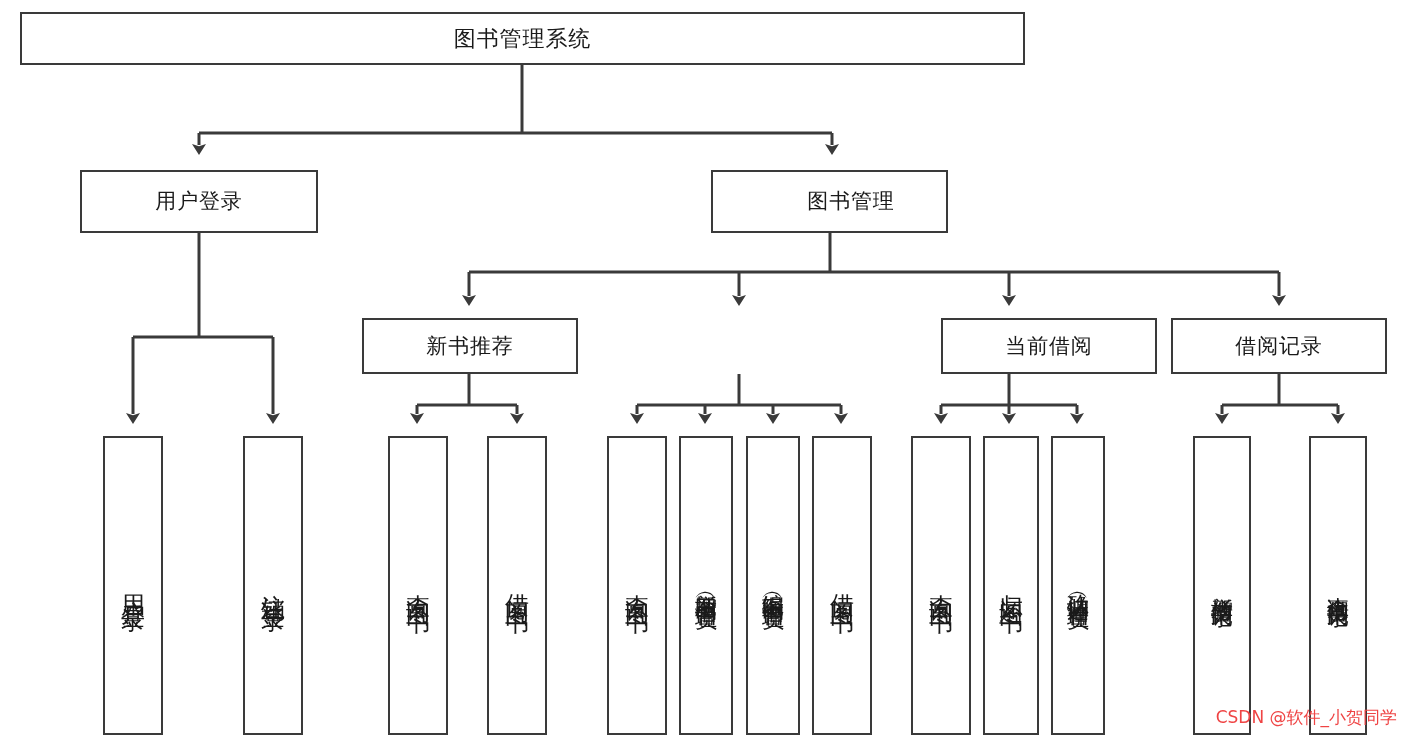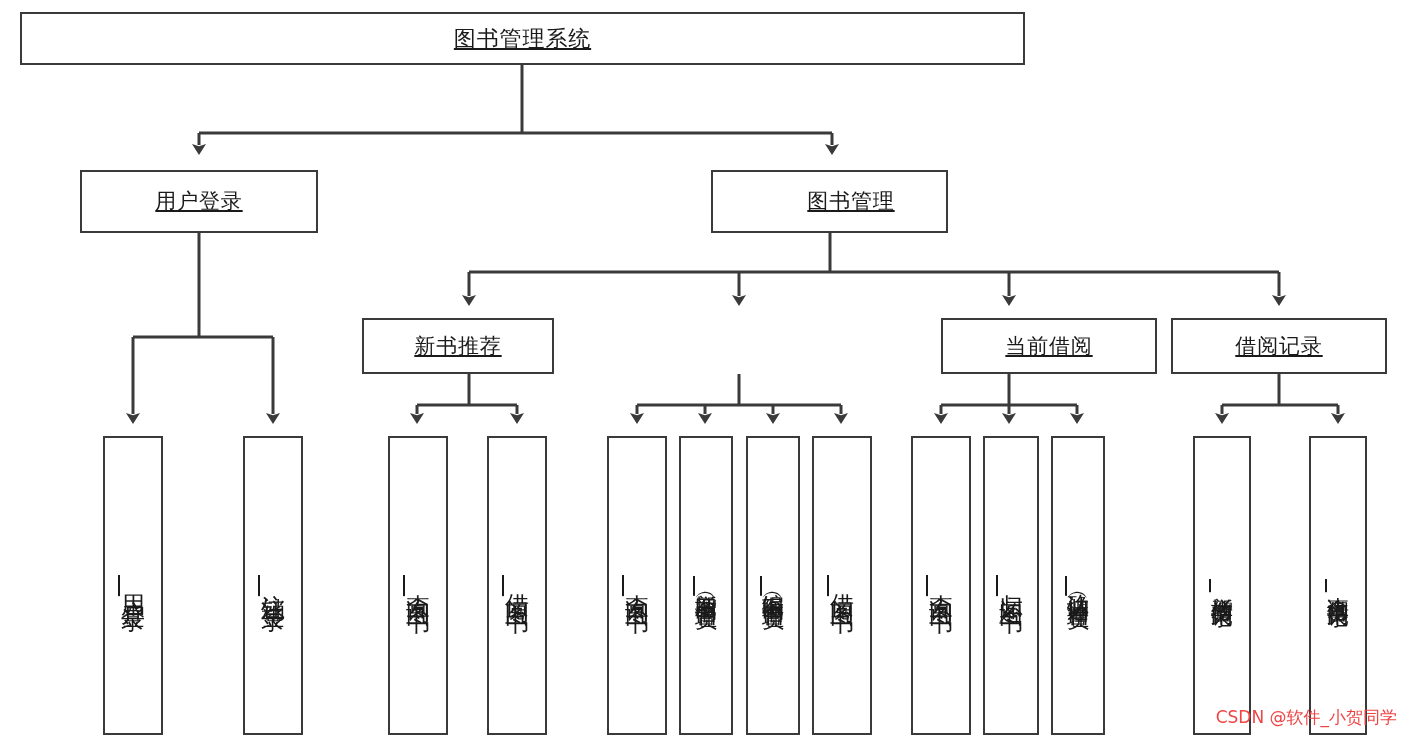--- a/index.html
+++ b/index.html
@@ -33,21 +33,20 @@
     display: flex;
     align-items: center;
     justify-content: center;
     color: #1a1a1a;
     z-index: 2;
   }
   .node-label {
     text-align: center;
     line-height: 1.05;
     letter-spacing: 0.04em;
-    text-decoration: underline;
   }
   
   .node.horiz .node-label {
     font-size: 21px;
     writing-mode: horizontal-tb;
     white-space: nowrap;
   }
   .node.root .node-label {
     font-size: 22px;
   }
@@ -140,21 +139,21 @@
     <span class="node-label">图书管理系统</span>
   </div>
 
   <div class="node horiz" style="left:80px; top:170px; width:238px; height:63px;">
     <span class="node-label">用户登录</span>
   </div>
   <div class="node horiz" style="left:711px; top:170px; width:237px; height:63px;padding-left:43px;">
     <span class="node-label">图书管理</span>
   </div>
 
-  <div class="node horiz" style="left:362px; top:318px; width:192px; height:56px;">
+  <div class="node horiz" style="left:362px; top:318px; width:216px; height:56px;">
     <span class="node-label">新书推荐</span>
   </div>
   <div class="node horiz" style="left:941px; top:318px; width:216px; height:56px;">
     <span class="node-label">当前借阅</span>
   </div>
   <div class="node horiz" style="left:1171px; top:318px; width:216px; height:56px;">
     <span class="node-label">借阅记录</span>
   </div>
 
   <div class="node vert" style="left:103px; top:436px; width:60px; height:299px;">

